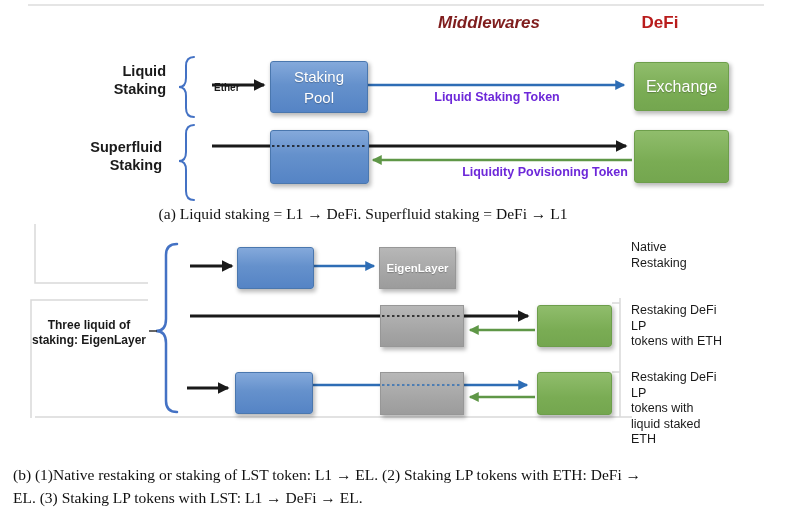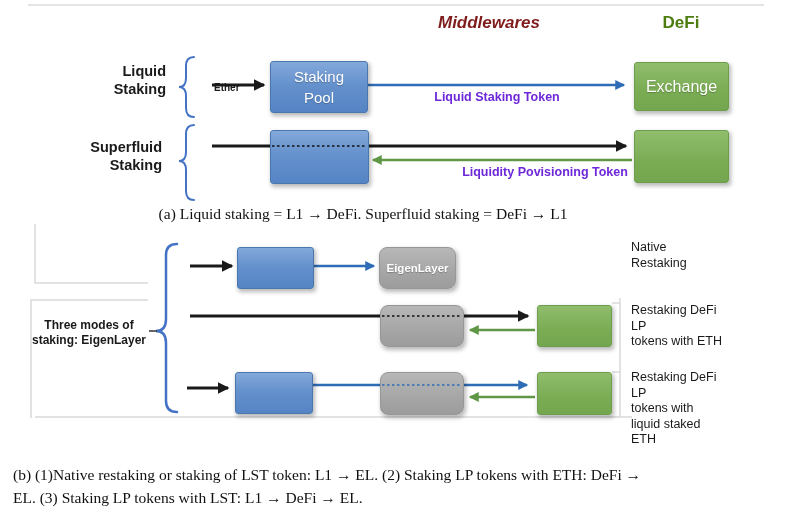--- a/index.html
+++ b/index.html
@@ -8,21 +8,21 @@
   svg.layer{position:absolute;left:0;top:0;width:788px;height:513px;}
   #connector-layer{z-index:1;}
   #overlay-layer{z-index:3;}
   .box{position:absolute;z-index:2;border-radius:3px;box-shadow:1.5px 2.5px 4px rgba(0,0,0,.28);
        display:flex;align-items:center;justify-content:center;text-align:center;}
   .box-blue{background:linear-gradient(180deg,#84a9db 0%,#6591cc 45%,#5584c5 100%);
             border:1px solid #4a77ae;}
   .box-green{background:linear-gradient(180deg,#90bd6c 0%,#7aac54 60%,#74a64f 100%);
              border:1px solid #6d9e4b;}
   .box-gray{background:linear-gradient(180deg,#b7b7b7 0%,#a3a3a3 70%,#9c9c9c 100%);
-            border:1px solid #979797;border-radius:8px;align-items:center;}
+            border:1px solid #979797;border-radius:0;align-items:center;}
   .box-text{color:#ffffff;font-size:15px;line-height:21px;white-space:pre-line;
             text-shadow:0 1px 1px rgba(0,0,0,.25);}
   .lbl{position:absolute;z-index:4;color:#1a1a1a;white-space:pre-line;}
   .hdr{font-weight:bold;font-size:17px;z-index:4;position:absolute;text-align:center;}
   .side-label{font-weight:bold;font-size:14.5px;line-height:18px;text-align:right;}
   .arrow-label{font-weight:bold;font-size:12.5px;text-align:center;}
   .b-label{font-size:12.5px;line-height:15.5px;font-weight:400;}
   .caption{font-family:"Liberation Serif",serif;font-size:15.5px;color:#111;line-height:23px;}
 </style>
 </head>
@@ -94,32 +94,32 @@
   <div class="box box-gray" style="left:380px;top:372px;width:82px;height:41px;"></div>
   <div class="box box-green" style="left:537px;top:372px;width:73px;height:41px;"></div>
 
   <svg id="overlay-layer" class="layer">
     <line x1="272" y1="146" x2="365" y2="146" stroke="#111" stroke-width="1.6" stroke-dasharray="2.5 2.5"></line>
     <line x1="382" y1="316" x2="460" y2="316" stroke="#111" stroke-width="1.6" stroke-dasharray="2.5 2.5"></line>
     <line x1="382" y1="385" x2="460" y2="385" stroke="#2e6db5" stroke-width="1.6" stroke-dasharray="2.5 2.5"></line>
   </svg>
 
   <div class="hdr" style="left:434px;top:13px;width:110px;color:#7f1d1d;font-style:italic;">Middlewares</div>
-  <div class="hdr" style="left:648px;top:13px;width:66px;color:#4d7c0f;">DeFi</div>
+  <div class="hdr" style="left:627px;top:13px;width:66px;color:#b91c1c;">DeFi</div>
 
   <div class="lbl side-label" style="left:96px;top:62px;width:70px;">Liquid
 Staking</div>
   <div class="lbl" style="left:214px;top:82px;font-weight:bold;font-size:10px;">Ether</div>
   <div class="lbl arrow-label" style="left:417px;top:90px;width:160px;color:#6d28d9;">Liquid Staking Token</div>
   <div class="lbl side-label" style="left:85px;top:138px;width:77px;">Superfluid
 Staking</div>
   <div class="lbl arrow-label" style="left:414px;top:165px;width:174px;color:#6d28d9;margin-left:44px;">Liquidity Povisioning Token</div>
   <div class="lbl caption" style="left:0px;top:202px;width:726px;text-align:center;">(a) Liquid staking = L1 → DeFi. Superfluid staking = DeFi → L1</div>
 
-  <div class="lbl" style="left:28px;top:318px;width:122px;text-align:center;font-weight:bold;font-size:12px;line-height:14.5px;">Three modes of
+  <div class="lbl" style="left:28px;top:318px;width:122px;text-align:center;font-weight:bold;font-size:12px;line-height:14.5px;">Three liquid of
 staking: EigenLayer</div>
   <div class="lbl b-label" style="left:631px;top:240px;width:150px;">Native
 Restaking</div>
   <div class="lbl b-label" style="left:631px;top:303px;width:150px;">Restaking DeFi
 LP
 tokens with ETH</div>
   <div class="lbl b-label" style="left:631px;top:370px;width:150px;">Restaking DeFi
 LP
 tokens with
 liquid staked

